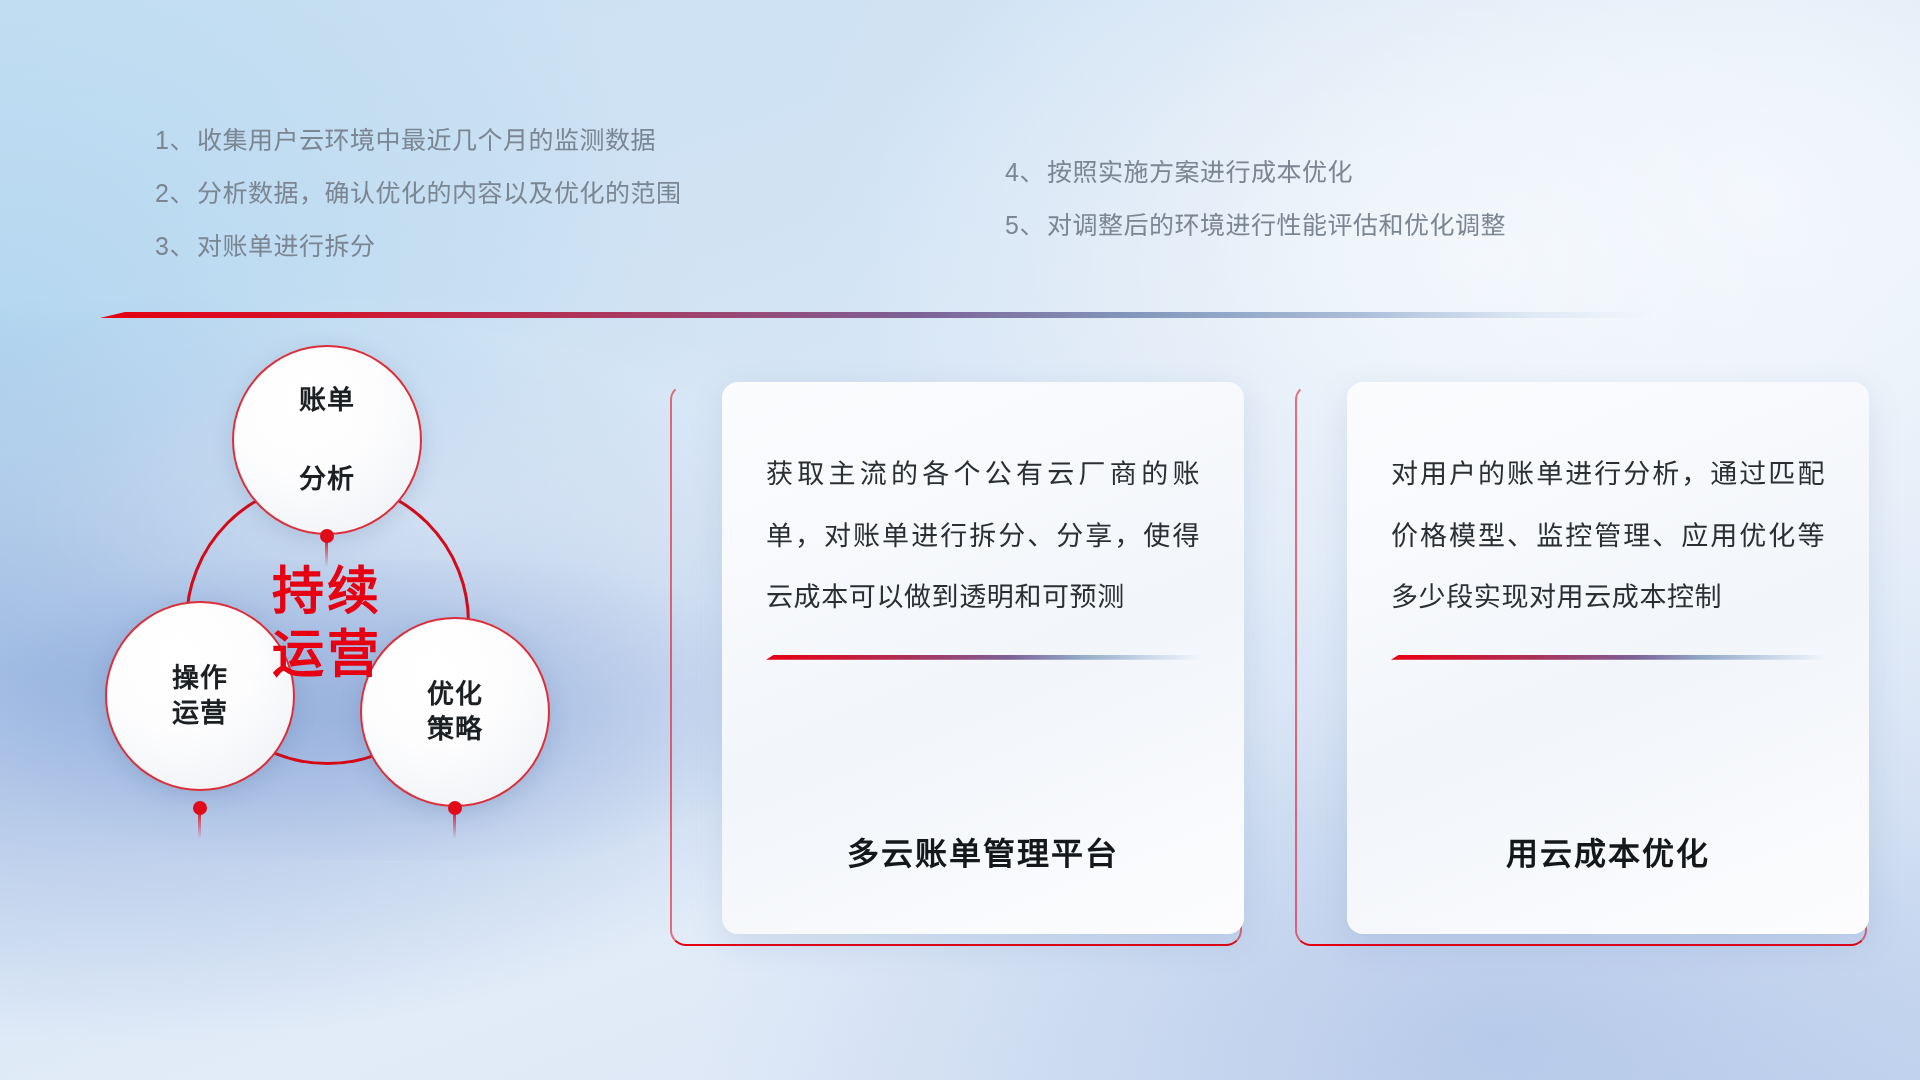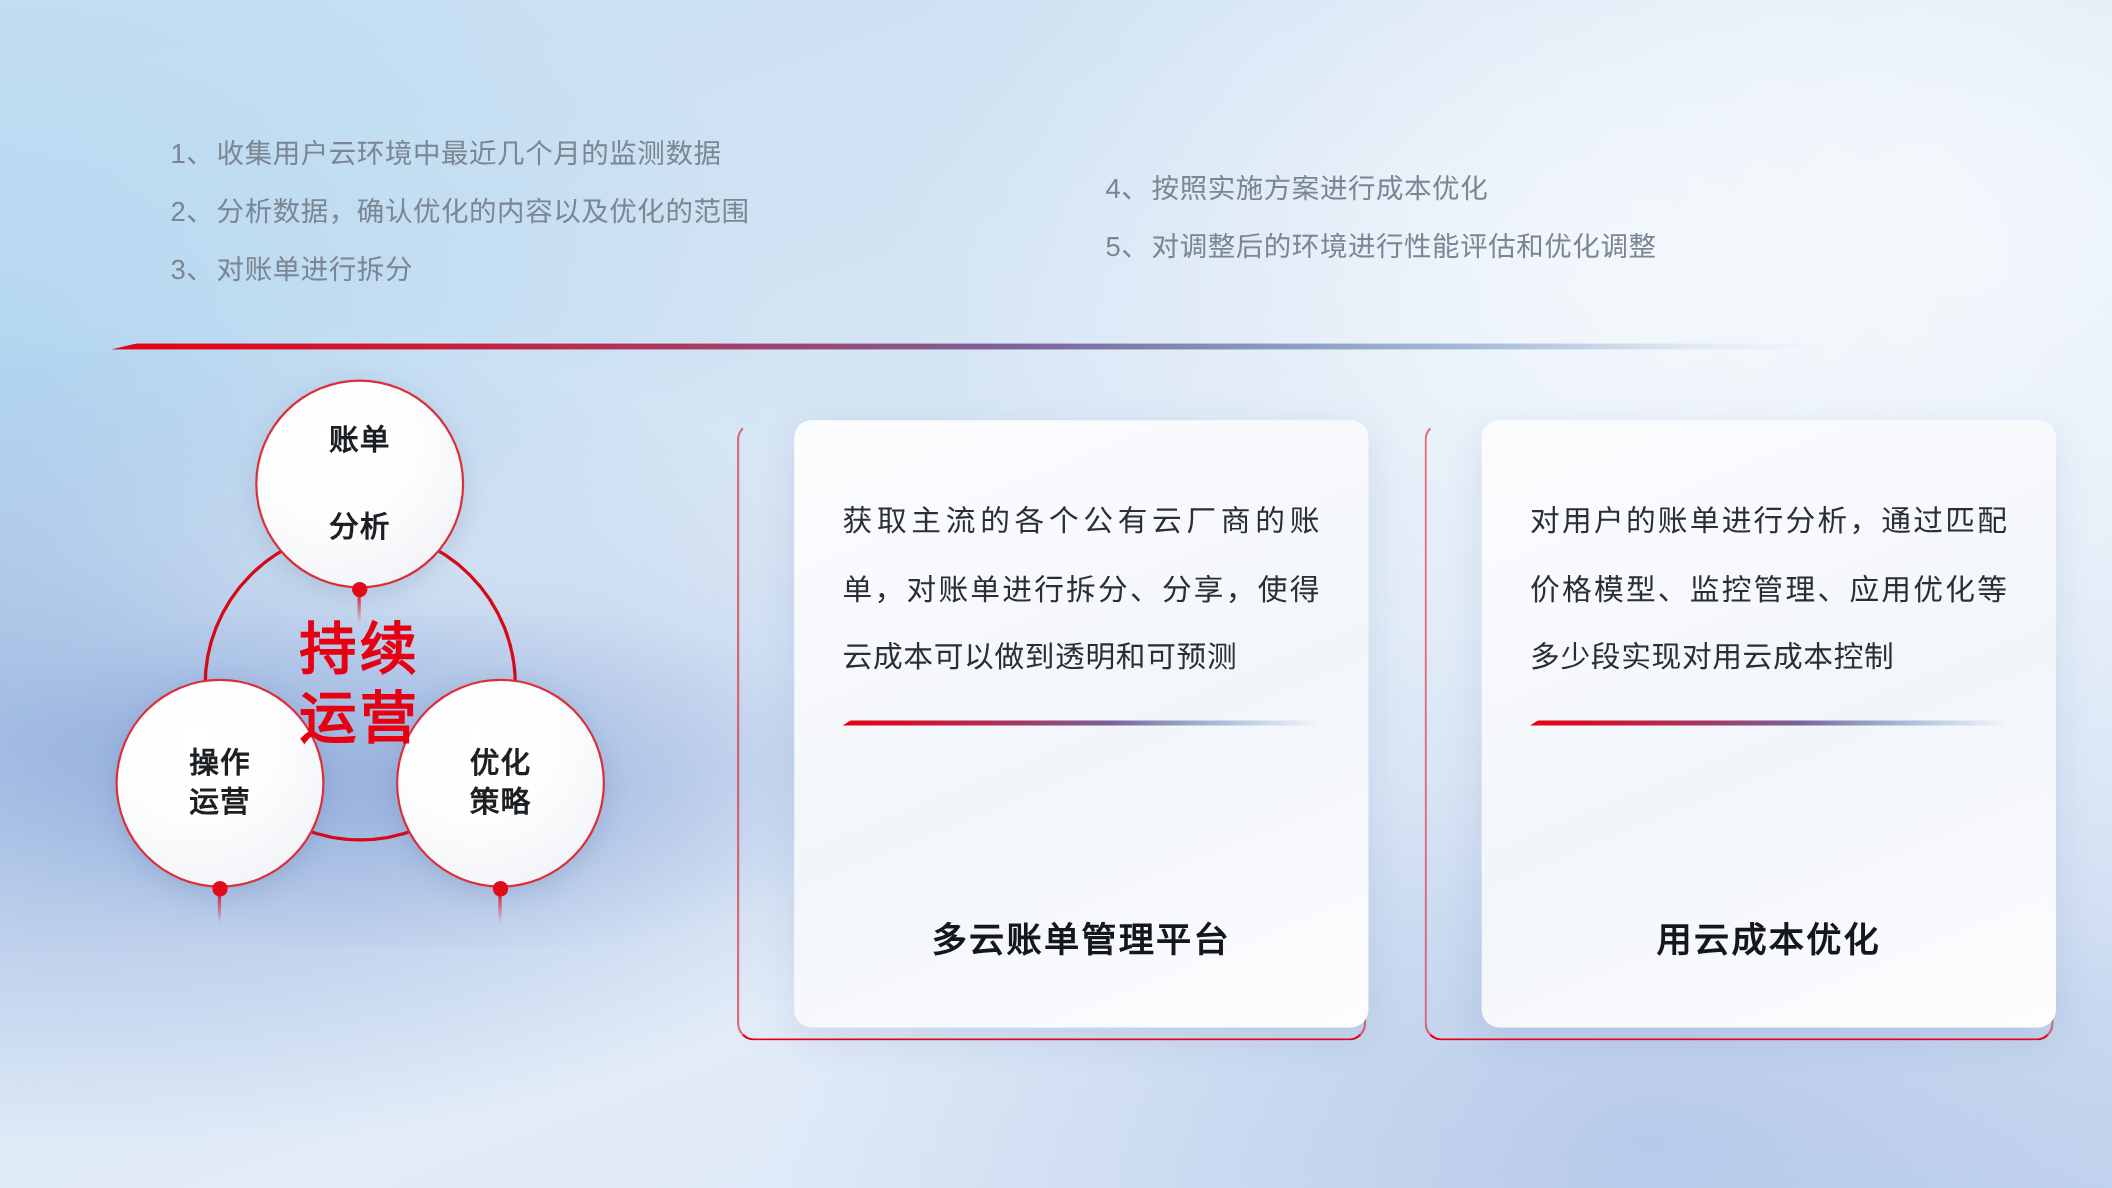--- a/index.html
+++ b/index.html
@@ -116,21 +116,21 @@
     align-items: center;
     justify-content: center;
     text-align: center;
     color: #1d2023;
     font-size: 27px;
     font-weight: bold;
     line-height: 1.28;
     letter-spacing: 1px;
   }
   #bubble-top    { left: 137px; top: 0px; gap: 44px; }
-  #bubble-left   { left: 10px;  top: 272px; text-align: center; }
+  #bubble-left   { left: 10px;  top: 256px; text-align: center; }
   #bubble-right  { left: 265px; top: 272px; align-items: center; }
 
   .dot {
     position: absolute;
     width: 14px;
     height: 14px;
     border-radius: 50%;
     background: #e00a18;
   }
   .dot::after {

